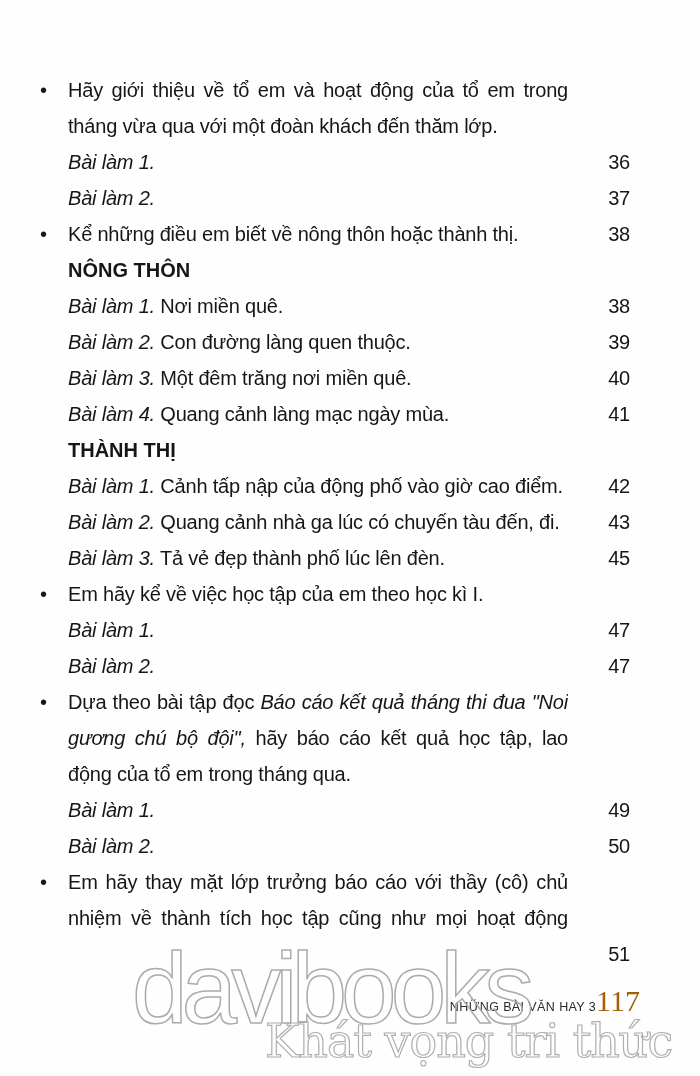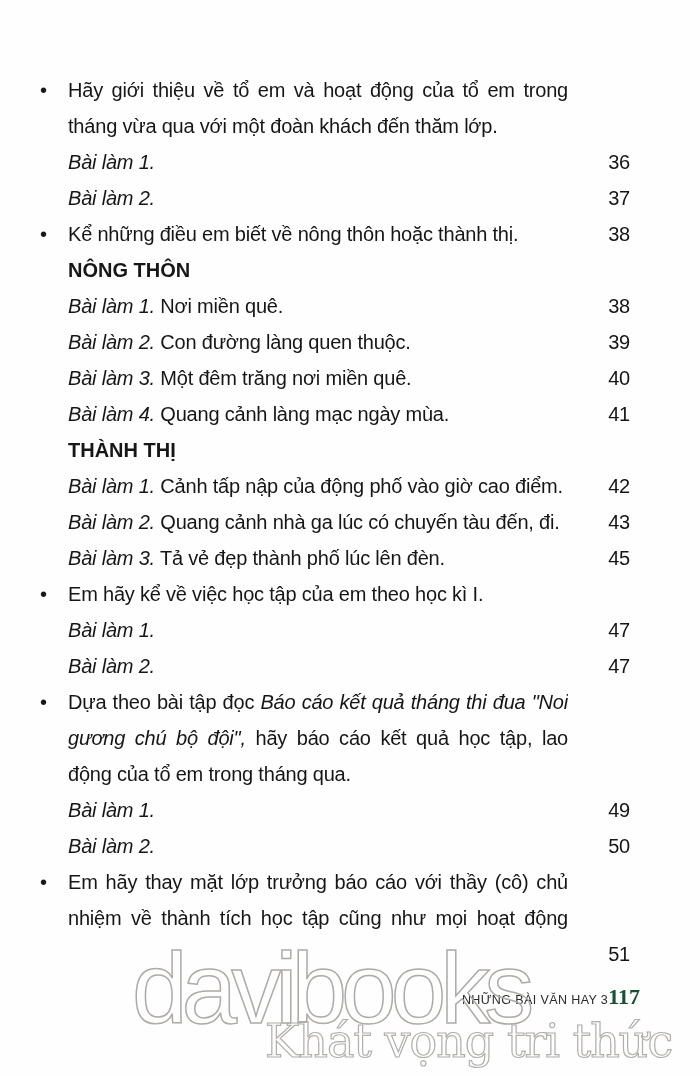--- a/index.html
+++ b/index.html
@@ -58,23 +58,22 @@
     align-items: baseline;
   }
   .book-title {
     font-size: 12.5px;
     letter-spacing: 0.4px;
     color: #2a2a2a;
     padding-top: 8px;
   }
   .folio {
     font-family: "Liberation Serif", "DejaVu Serif", serif;
-    font-size: 22px;
-    color: #14532d;
-    font-weight: bold;
+    font-size: 30px;
+    color: #a16207;
   }
   .wm-brand {
     position: absolute;
     left: 132px; top: 938px;
     font-size: 100px;
     line-height: 1;
     letter-spacing: -6px;
     color: transparent;
     -webkit-text-stroke: 1.5px #aeaba7;
     pointer-events: none;

